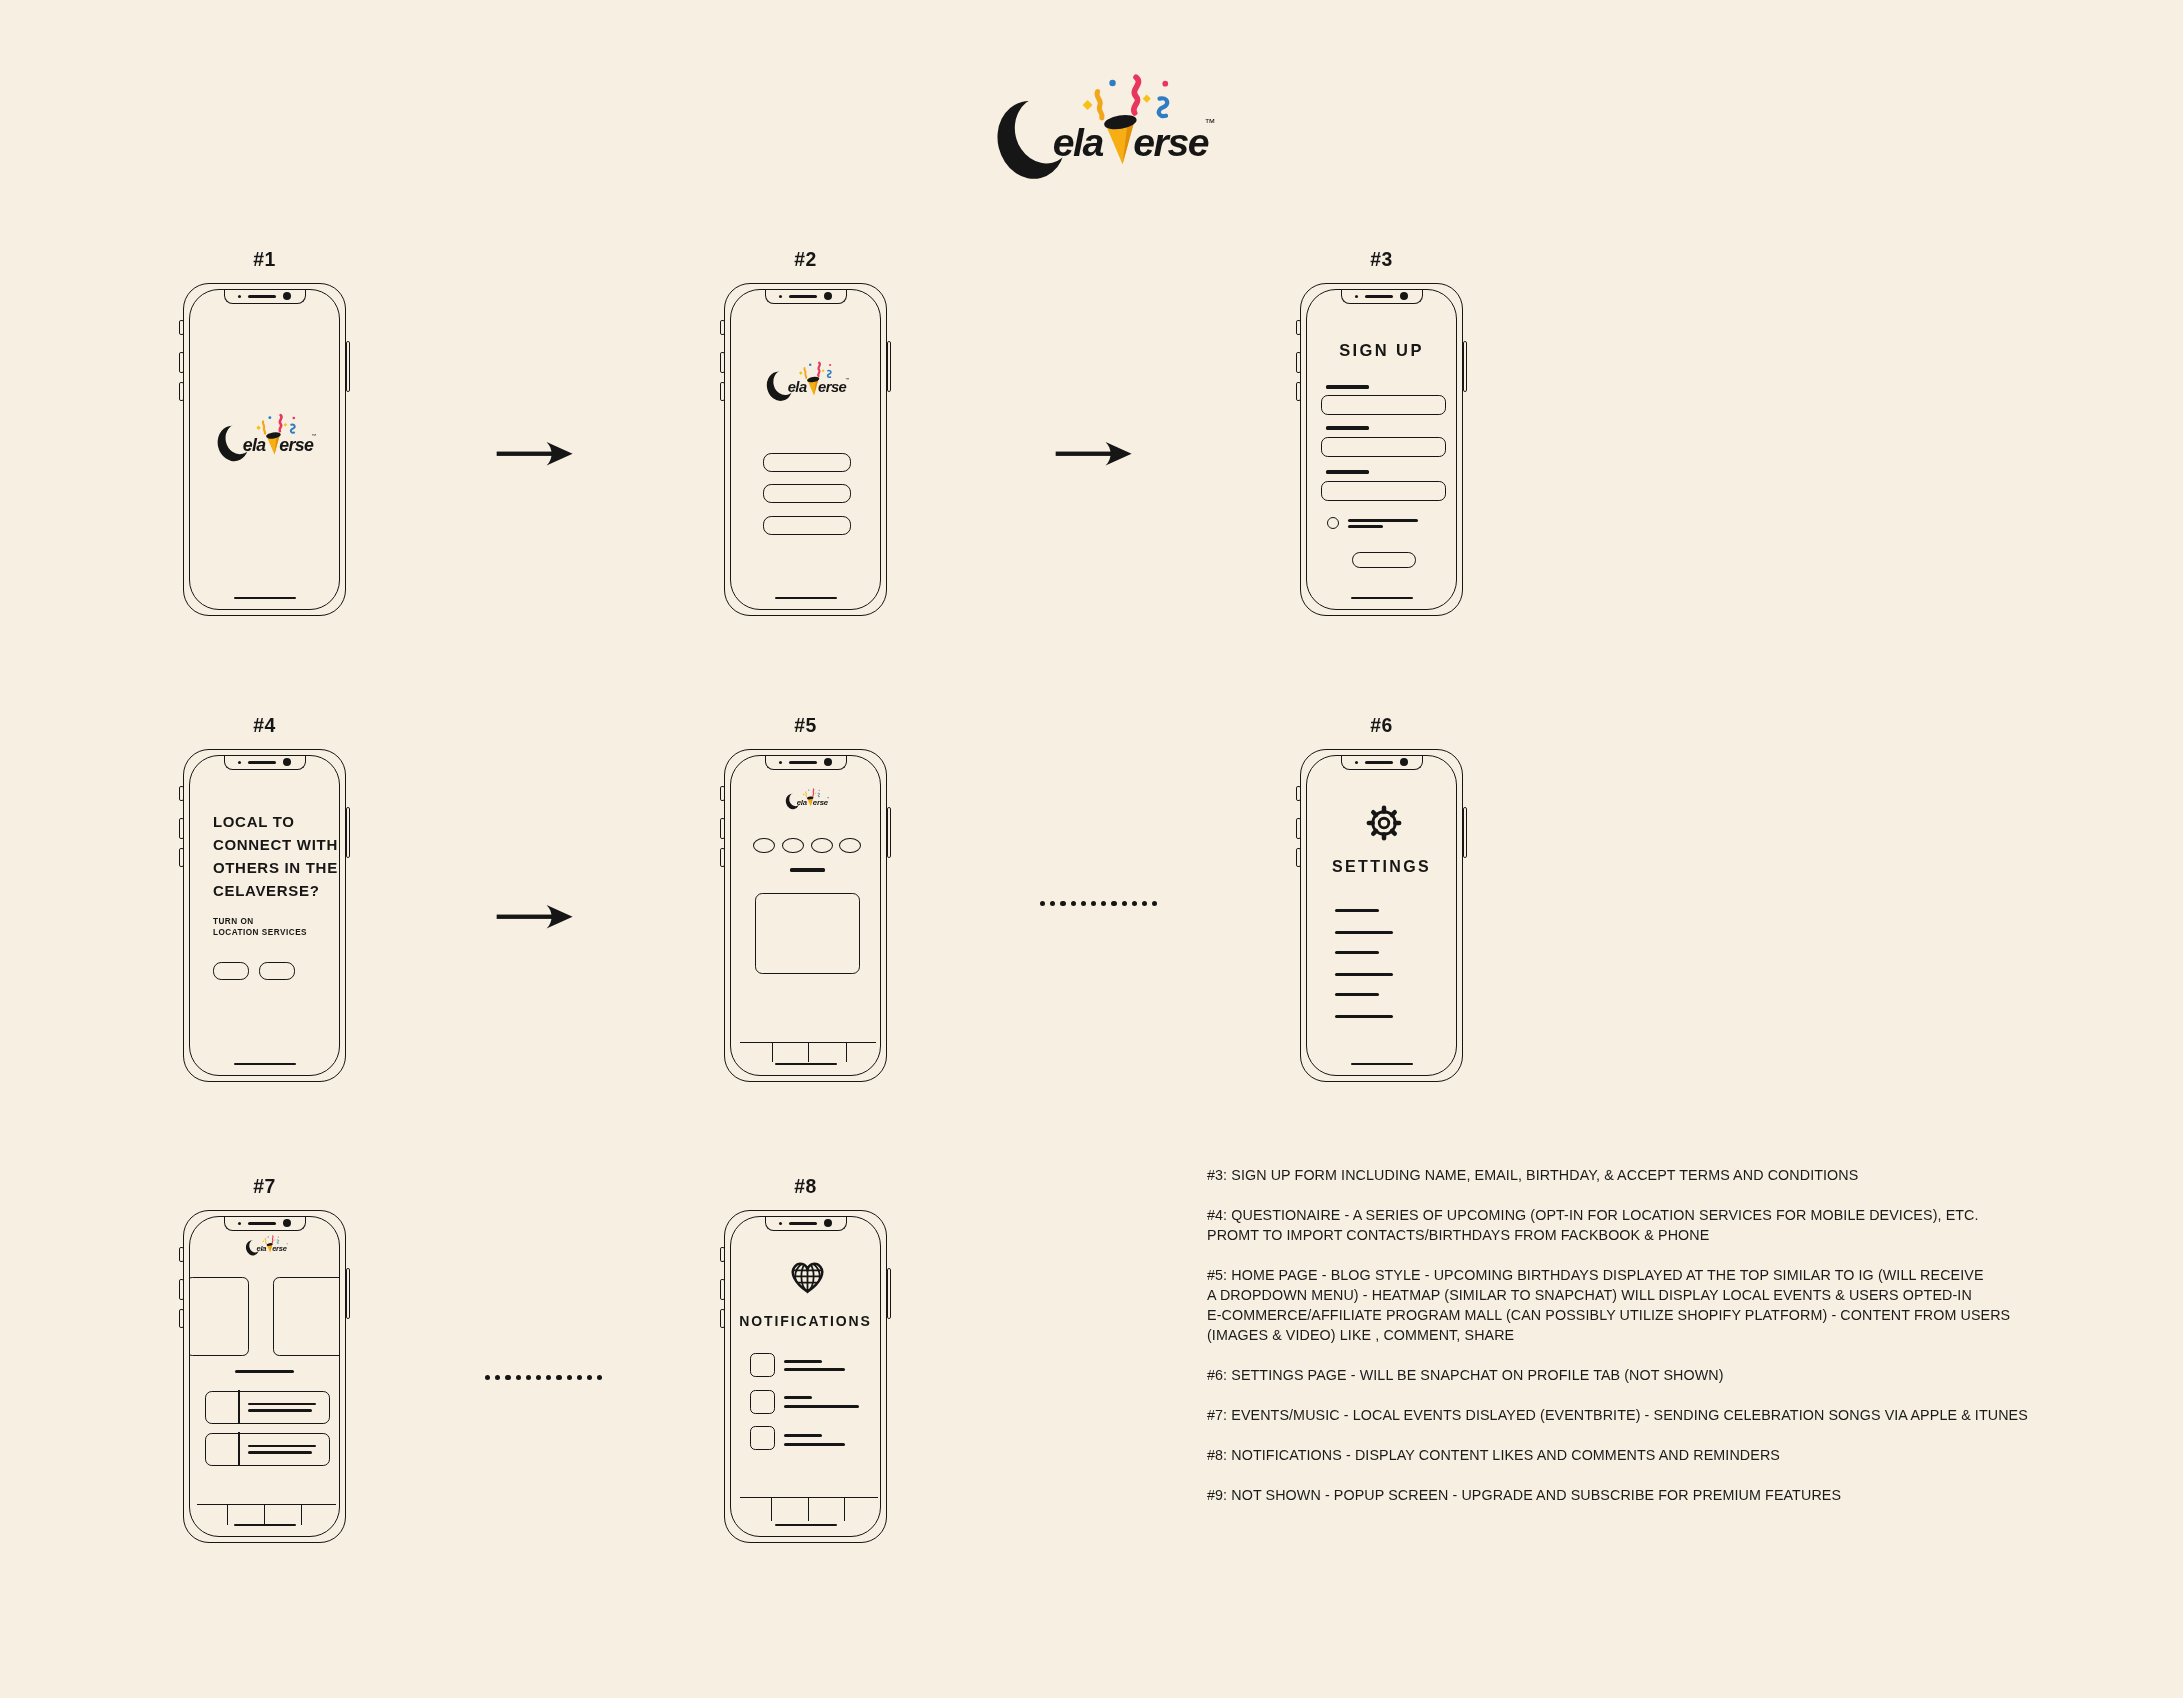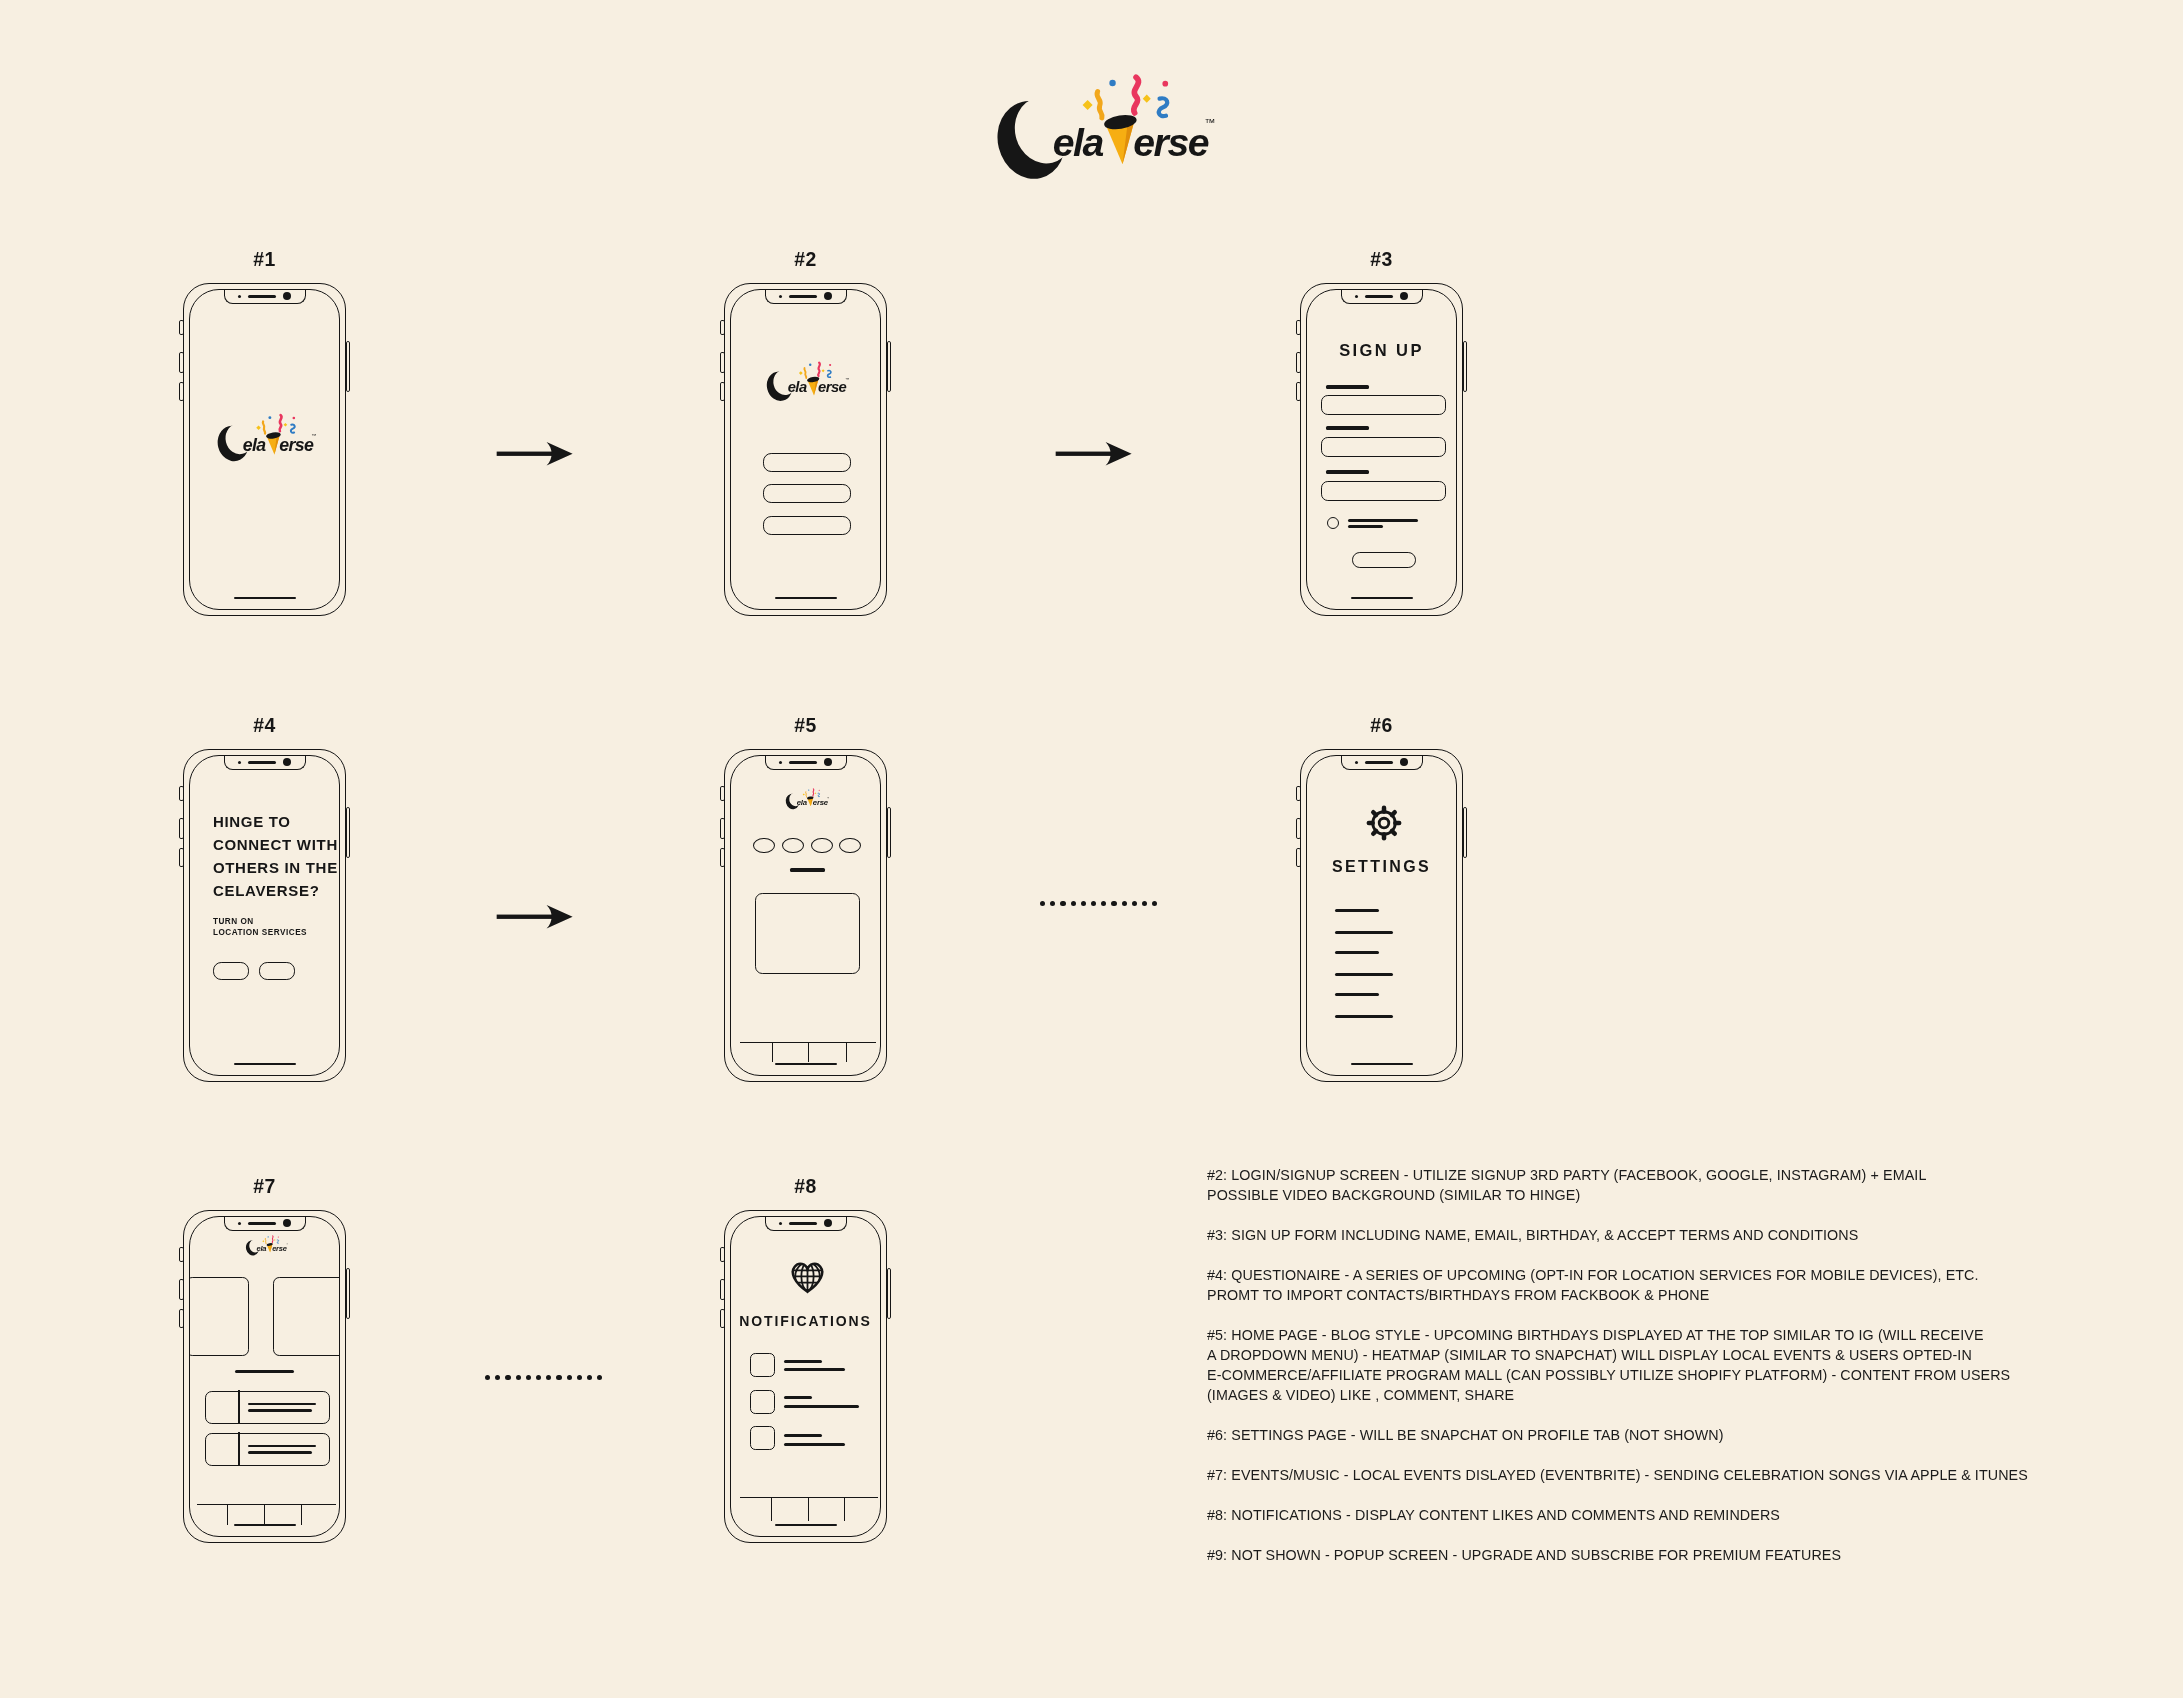--- a/index.html
+++ b/index.html
@@ -240,21 +240,21 @@
     <div class="sbtn l sb3"></div>
     <div class="sbtn r sbr"></div>
     <div class="frame">
       <div class="screen">
         <div class="notch">
           <span class="cam-dot"></span>
           <span class="speaker"></span>
           <span class="cam-big"></span>
         </div>
         <div class="s4-head">
-          <span class="ann-line">HINGE TO</span>
+          <span class="ann-line">LOCAL TO</span>
           <span class="ann-line">CONNECT WITH</span>
           <span class="ann-line">OTHERS IN THE</span>
           <span class="ann-line">CELAVERSE?</span>
         </div>
         <div class="s4-sub">
           <span class="ann-line">TURN ON</span>
           <span class="ann-line">LOCATION SERVICES</span>
         </div>
         <div class="wbox" style="left:23px;top:206px;width:36px;height:18.4px;border-radius:8.2px"></div>
         <div class="wbox" style="left:69px;top:206px;width:36px;height:18.4px;border-radius:8.2px"></div>
@@ -435,24 +435,20 @@
       <span class="dot"></span>
       <span class="dot"></span>
     <span class="dot"></span>
       <span class="dot"></span>
       <span class="dot"></span>
       <span class="dot"></span>
   </div>
 
   <div class="annotations">
     <div class="ann">
-      <span class="ann-line">#2: LOGIN/SIGNUP SCREEN - UTILIZE SIGNUP 3RD PARTY (FACEBOOK, GOOGLE, INSTAGRAM) + EMAIL</span>
-      <span class="ann-line">POSSIBLE VIDEO BACKGROUND (SIMILAR TO HINGE)</span>
-    </div>
-    <div class="ann">
       <span class="ann-line">#3: SIGN UP FORM INCLUDING NAME, EMAIL, BIRTHDAY, &amp; ACCEPT TERMS AND CONDITIONS</span>
     </div>
     <div class="ann">
       <span class="ann-line">#4: QUESTIONAIRE - A SERIES OF UPCOMING (OPT-IN FOR LOCATION SERVICES FOR MOBILE DEVICES), ETC.</span>
       <span class="ann-line">PROMT TO IMPORT CONTACTS/BIRTHDAYS FROM FACKBOOK &amp; PHONE</span>
     </div>
     <div class="ann">
       <span class="ann-line">#5: HOME PAGE - BLOG STYLE - UPCOMING BIRTHDAYS DISPLAYED AT THE TOP SIMILAR TO IG (WILL RECEIVE</span>
       <span class="ann-line">A DROPDOWN MENU) - HEATMAP (SIMILAR TO SNAPCHAT) WILL DISPLAY LOCAL EVENTS &amp; USERS OPTED-IN</span>
       <span class="ann-line">E-COMMERCE/AFFILIATE PROGRAM MALL (CAN POSSIBLY UTILIZE SHOPIFY PLATFORM) - CONTENT FROM USERS</span>

